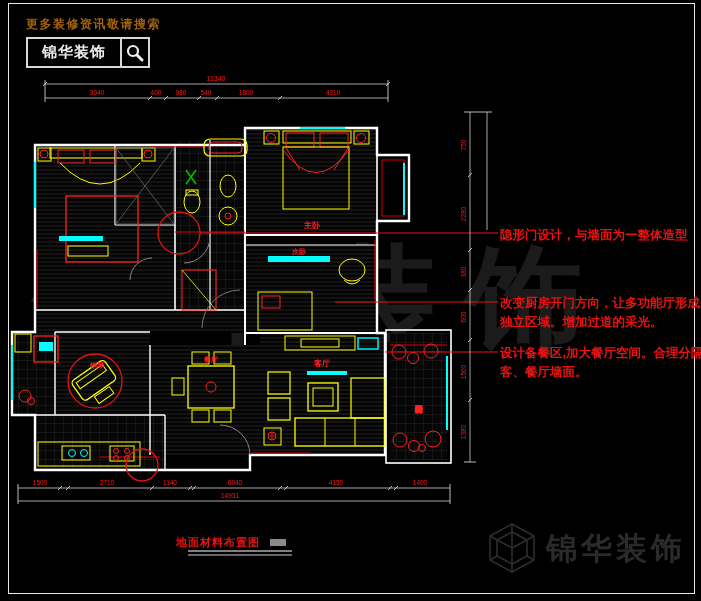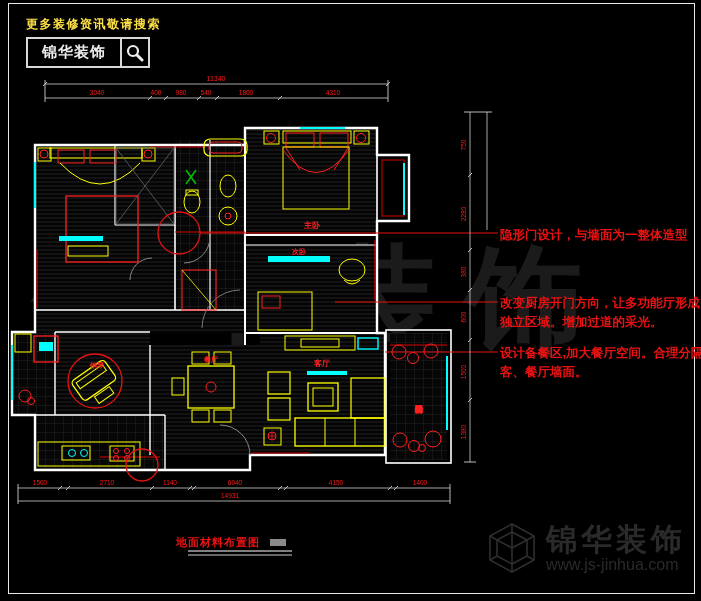--- a/index.html
+++ b/index.html
@@ -8,21 +8,21 @@
   #frame{position:absolute;left:8px;top:3px;width:687px;height:591px;border:1.5px solid #e8e8e8;box-sizing:border-box;}
   
   #watermark-center{position:absolute;left:34px;top:222px;width:700px;font-size:118px;font-weight:bold;
       color:#1b1b1b;letter-spacing:26px;white-space:nowrap;z-index:1;}
   #footer-logo{position:absolute;left:486px;top:522px;display:flex;align-items:center;gap:8px;z-index:1;}
   #footer-logo .txt{display:flex;flex-direction:column;line-height:1;}
   #footer-brand{font-size:31px;font-weight:bold;color:#2a2a2a;letter-spacing:4px;}
   #footer-url{font-size:16px;color:#2a2a2a;margin-top:2px;}
   
   #brand-block{position:absolute;left:26px;top:16px;z-index:4;}
-  #search-hint{font-size:12px;font-weight:bold;color:#fde047;letter-spacing:1.5px;}
+  #search-hint{font-size:12px;font-weight:bold;color:#a16207;letter-spacing:1.5px;}
   #search-box{margin-top:4px;width:120px;height:27px;border:2px solid #d8d8d8;display:flex;align-items:center;}
   #search-brand{flex:1;text-align:center;font-size:15px;font-weight:bold;color:#ededed;letter-spacing:1px;}
   #search-div{width:2px;height:100%;background:#d8d8d8;}
   #search-icon-wrap{width:26px;display:flex;align-items:center;justify-content:center;}
   
   #plan-svg{position:absolute;left:0;top:0;z-index:2;}
   
   .annot{position:absolute;left:500px;width:205px;color:#e81212;font-size:12.5px;font-weight:bold;
          line-height:19px;z-index:3;white-space:nowrap;overflow:hidden;}
   #annot-1{top:226px;}
@@ -54,21 +54,20 @@
         <line x1="4" y1="38" x2="11" y2="34"></line>
           <line x1="4" y1="14" x2="11" y2="18"></line>
         <line x1="26" y1="10" x2="26" y2="26"></line>
           <line x1="26" y1="26" x2="41" y2="18"></line>
         <line x1="26" y1="26" x2="11" y2="18"></line>
           <line x1="26" y1="26" x2="26" y2="42"></line>
       </g>
     </svg>
     <div class="txt">
       <span id="footer-brand">锦华装饰</span>
-      <span id="footer-url">www.js-jinhua.com</span>
     </div>
   </div>
 
   <div id="brand-block">
     <div id="search-hint">更多装修资讯敬请搜索</div>
     <div id="search-box">
       <span id="search-brand">锦华装饰</span>
       <span id="search-div"></span>
       <span id="search-icon-wrap">
         <svg width="18" height="18" viewBox="0 0 18 18">

